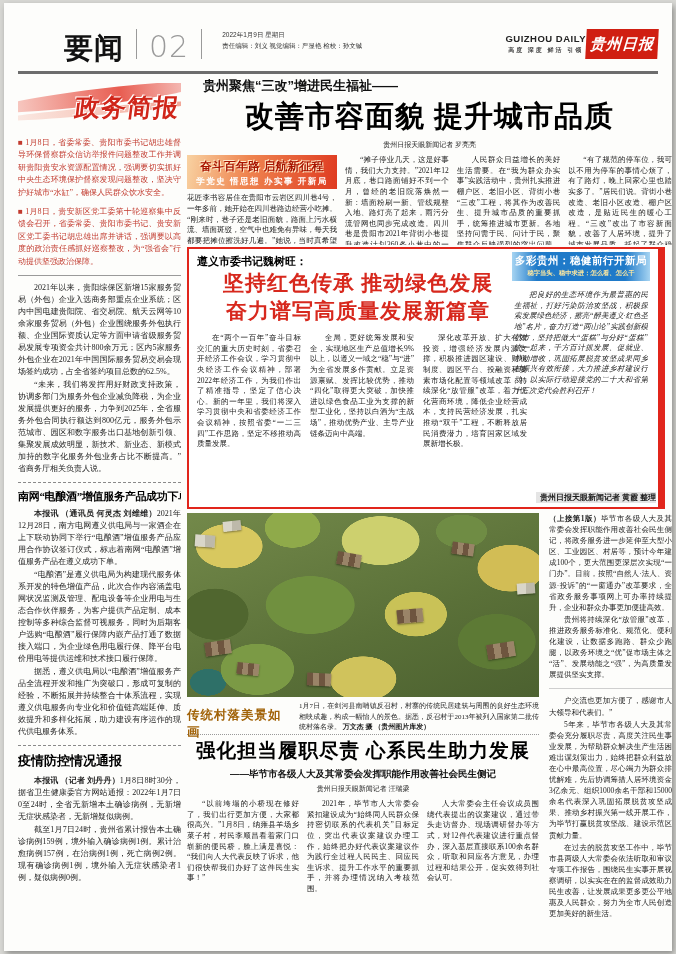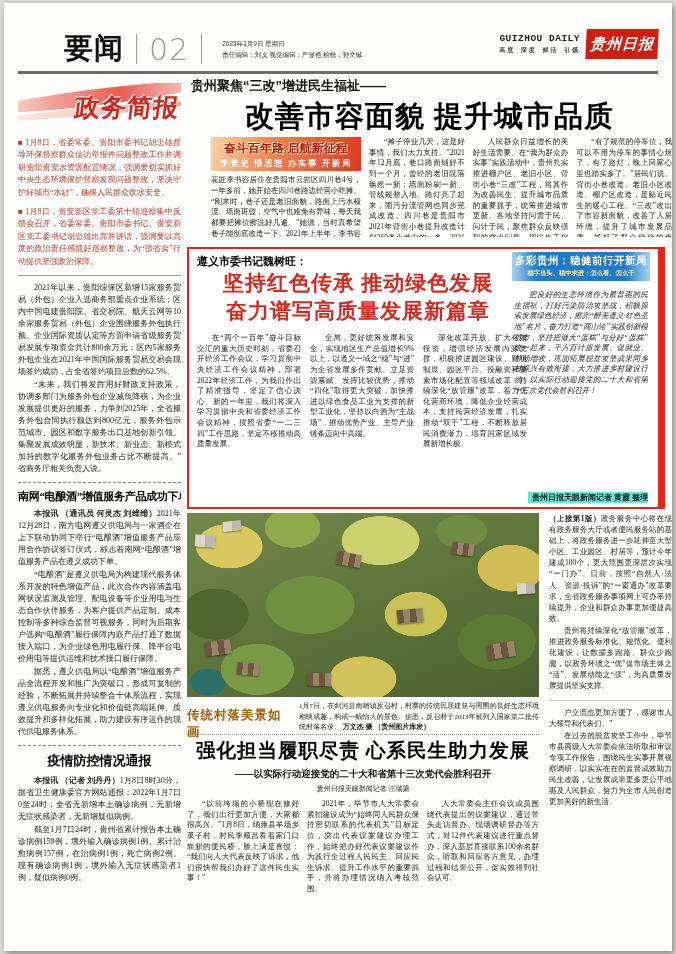--- a/index.html
+++ b/index.html
@@ -1,27 +1,27 @@
 <!DOCTYPE html>
 <html lang="zh"><head>
 <meta charset="utf-8">
 <style>
   html,body{margin:0;padding:0;}
   body{background:#d8d8d4;font-family:"Liberation Serif","DejaVu Serif",serif;}
   .page{position:relative;width:668px;height:948px;margin:3px auto;background:#fdfdfb;
         box-shadow:2px 3px 6px rgba(0,0,0,.35);overflow:hidden;color:#1a1a1a;}
   
   .masthead{position:absolute;left:14px;top:24px;width:640px;height:44px;}
-  .mh-left{position:absolute;left:46px;top:2px;display:flex;align-items:center;gap:6px;}
+  .mh-left{position:absolute;left:46px;top:2px;display:flex;gap:6px;}
   .mh-section{font-family:"Liberation Sans","DejaVu Sans",sans-serif;font-weight:900;font-size:29px;letter-spacing:1px;color:#111;}
   .mh-bar{width:1px;height:30px;background:#9a9a9a;margin:0 6px;}
   .mh-num{font-family:"DejaVu Sans",sans-serif;font-weight:200;font-size:30px;color:#9a9a9a;letter-spacing:1px;}
   .mh-meta{margin-left:8px;font-size:6.5px;color:#333;line-height:1.7;font-family:"Liberation Sans",sans-serif;}
   .mh-right{position:absolute;right:0;top:2px;display:flex;align-items:center;}
-  .mh-brandtxt{text-align:right;margin-right:6px;font-family:Liberation Mono, monospace;}
+  .mh-brandtxt{text-align:center;font-family:Liberation Sans, sans-serif;}
   .mh-en{font-weight:900;font-size:9.5px;color:#222;letter-spacing:.5px;}
   .mh-slogan{font-size:6px;font-weight:700;color:#444;letter-spacing:2px;margin-top:2px;}
   .mh-logo{width:72px;height:30px;background:#d01f12;color:#fff;display:flex;align-items:center;justify-content:center;
            font-size:15px;font-weight:900;font-style:italic;letter-spacing:1px;transform:skewX(-3deg);}
   .mh-rule{position:absolute;left:14px;top:68px;width:640px;height:2.5px;background:#6d6d6d;}
   
   .leftcol{position:absolute;left:14px;top:80px;width:163px;height:860px;overflow:hidden;}
   .banner{position:relative;height:48px;margin-bottom:6px;overflow:hidden;}
   .banner:before{content:"";position:absolute;left:-30px;top:6px;width:220px;height:16px;
       background:linear-gradient(90deg,rgba(238,90,60,.15),rgba(225,40,25,.75) 60%,rgba(225,40,25,.15));
@@ -32,51 +32,51 @@
       font-family:"Liberation Serif",serif;transform:skewX(-7deg);letter-spacing:1px;
       text-shadow:1px 1px 0 #fff,-1px -1px 0 #fff;z-index:2;}
   .briefs{color:#c23a2e;font-size:8px;line-height:1.55;text-align:justify;}
   .briefs p{margin:0 0 7px;}
   .hr1{border:none;border-top:1px solid #9a9a9a;margin:2px 0 6px;}
   .hrd{border:none;border-top:1px dashed #8a8a8a;margin:7px 0 6px;}
   .smallbody{font-size:8px;line-height:1.5;text-align:justify;color:#222;}
   .smallbody .para{margin:0 0 1px;text-indent:2em;}
   .jl{font-weight:900;}
   .subhead{font-size:11px;font-weight:900;text-align:center;white-space:nowrap;letter-spacing:-.3px;margin:2px 0 4px;color:#000;}
-  .subhead2{font-size:13px;font-weight:900;text-align:center;margin:3px 0 5px;color:#000;}
+  .subhead2{font-size:13px;font-weight:900;margin:3px 0 5px;color:#000;}
   .intro{font-weight:900;}
   
   .toparticle{position:absolute;left:183px;top:74px;width:485px;height:168px;overflow:hidden;}
-  .kicker{font-family:"Liberation Sans",sans-serif;font-weight:900;font-size:13px;color:#111;margin-left:4px;}
+  .kicker{font-family:"Liberation Sans",sans-serif;font-weight:900;font-size:13px;color:#111;margin-left:16px;}
   .bigheadline{font-family:"Liberation Sans","DejaVu Sans",sans-serif;font-weight:900;font-size:29px;
       text-align:center;letter-spacing:1px;color:#000;margin-top:2px;}
   .byline{text-align:center;font-size:7px;color:#222;margin:3px 0 5px;}
   .cols{display:flex;gap:8px;height:100px;overflow:hidden;}
   .col{flex:1;font-size:7.5px;line-height:1.42;text-align:justify;overflow:hidden;text-indent:2em;}
-  .colwide{flex:0 0 150px;margin-left:24px;}
+  .colwide{flex:0 0 150px;}
   .badge{text-indent:0;margin-bottom:4px;padding:3px 2px 2px;text-align:center;
       background:linear-gradient(100deg,#f8d2a2 0%,#ef8550 40%,#df3a20 100%);}
   .badge-l1{font-family:"Liberation Sans",sans-serif;font-weight:900;font-size:11.5px;color:#a81400;
       text-shadow:1px 1px 0 #ffe9c8,-1px -1px 0 #ffe9c8;letter-spacing:.5px;}
   .badge-l2{font-family:"Liberation Sans",sans-serif;font-weight:700;font-size:8.5px;color:#fff;letter-spacing:1.5px;margin-top:1px;}
   
   .redbox{position:absolute;left:183px;top:244px;width:469px;height:258px;border:2px solid #e1251b;
       border-right:7px solid #e1251b;background:#fff;}
   .leadin{position:absolute;left:8px;top:5px;font-family:"Liberation Sans",sans-serif;font-weight:900;font-size:11px;color:#000;}
   .tag{position:absolute;right:8px;top:3px;width:134px;text-align:center;padding:2px 2px 3px;
       background:linear-gradient(90deg,#a6d4f2 0%,#1f7ac9 18%,#1f7ac9 82%,#a6d4f2 100%);}
   .tag-l1{font-family:"Liberation Sans",sans-serif;font-weight:900;font-size:10.5px;color:#fff;letter-spacing:.5px;}
   .tag-l2{font-size:6.3px;color:#ffe9a0;font-weight:700;margin-top:1px;font-family:"Liberation Sans",sans-serif;}
   .boxheadline{position:absolute;left:4px;top:20px;width:330px;text-align:center;color:#d7281d;
       font-weight:900;font-size:21px;line-height:1.35;letter-spacing:1px;}
   .boxcols{position:absolute;left:8px;top:84px;width:330px;height:164px;display:flex;gap:9px;overflow:hidden;}
   .boxcol{flex:1;font-size:7.5px;line-height:1.42;text-align:justify;text-indent:2em;overflow:hidden;}
   .boxcol4{position:absolute;right:10px;top:41px;width:134px;height:192px;font-size:7.5px;line-height:1.42;
       text-align:justify;text-indent:2em;overflow:hidden;font-style:italic;}
-  .boxsign{position:absolute;right:10px;bottom:4px;font-size:8px;font-weight:900;background:#5eead4;padding-left:4px;}
+  .boxsign{position:absolute;right:2px;bottom:4px;font-size:8px;font-weight:900;background:#e5e5e5;padding-left:4px;}
   
   .photo{position:absolute;left:183px;top:510px;width:352px;height:184px;overflow:hidden;background:
       radial-gradient(60px 40px at 12% 18%,#d8c85f 0 55%,transparent 56%),
       radial-gradient(50px 36px at 30% 8%,#8faa4a 0 55%,transparent 56%),
       radial-gradient(70px 44px at 55% 15%,#cdd06e 0 55%,transparent 56%),
       radial-gradient(46px 30px at 78% 10%,#6f8c44 0 55%,transparent 56%),
       radial-gradient(60px 42px at 92% 30%,#d2bd55 0 55%,transparent 56%),
       radial-gradient(60px 46px at 8% 55%,#50662f 0 55%,transparent 56%),
       radial-gradient(80px 52px at 35% 50%,#70903f 0 55%,transparent 56%),
       radial-gradient(56px 40px at 65% 55%,#c9c257 0 55%,transparent 56%),
@@ -167,20 +167,21 @@
       </p>
       <div>
           <p class="para">截至1月7日24时，贵州省累计报告本土确诊病例159例，境外输入确诊病例1例。累计治愈病例157例，在治病例1例，死亡病例2例。现有确诊病例1例，境外输入无症状感染者1例，疑似病例0例。</p>
         </div>
     </div>
   </div>
 
   <div class="toparticle">
     <div class="kicker">贵州聚焦“三改”增进民生福祉——</div>
     <div class="bigheadline">改善市容面貌 提升城市品质</div>
+    <div class="byline">贵州日报天眼新闻记者 罗亮亮</div>
     <div class="cols">
       <div class="col colwide">
         <div class="badge">
           <div class="badge-l1">奋斗百年路 启航新征程</div>
           <div class="badge-l2">学党史 悟思想 办实事 开新局</div>
         </div>
         <span>花匠李书容居住在贵阳市云岩区四川巷4号，一年多前，她开始在四川巷路边经营小吃摊。“刚来时，巷子还是老旧面貌，路面上污水横流、墙面斑驳，空气中也难免有异味，每天我都要把摊位擦洗好几遍。”她说，当时真希望巷子能彻底改造一下。2021年上半年，李书容的心愿有了“回响”：“社区经常走访我们，政府要改造这条巷子，把这条路重新翻修，需要我们收起摊子停业几天。”</span>
       </div>
       <div class="col">“摊子停业几天，这是好事情，我们大力支持。”2021年12月底，巷口路面铺好不到一个月，曾经的老旧院落焕然一新：墙面粉刷一新、管线规整入地、路灯亮了起来，雨污分流管网也同步完成改造。四川巷是贵阳市2021年背街小巷提升改造计划360条小巷中的一条，2021年8月全面改造完成：排水管道改造100米，白墙整修70平方米……一项一项改出来的都是群众身边的“幸福清单”。</div>
       <div class="col">人民群众日益增长的美好生活需要。在“我为群众办实事”实践活动中，贵州扎实推进棚户区、老旧小区、背街小巷“三改”工程，将其作为改善民生、提升城市品质的重要抓手，统筹推进城市更新。各地坚持问需于民、问计于民，聚焦群众反映强烈的突出问题，把民生工程办成民心工程，一批批群众“急难愁盼”问题得到有效解决，城市面貌和人居环境持续改善。</div>
@@ -223,37 +224,38 @@
   <div class="caption">
     <div class="cap-title">传统村落美景如画</div>
     <div class="cap-text">
       <span>1月7日，在剑河县南哨镇反召村，村寨的传统民居建筑与周围的良好生态环境相映成趣，构成一幅怡人的景色。据悉，反召村于2013年被列入国家第二批传统村落名录。</span>
       <span class="cap-credit">万文杰 摄 （贵州图片库发）</span>
     </div>
   </div>
 
   <div class="bottomarticle">
     <div class="b-headline">强化担当履职尽责  心系民生助力发展</div>
-    <div class="b-sub">——以实际行动迎接党的二十大和省第十三次党代会胜利召开</div>
+    <div class="b-sub">——毕节市各级人大及其常委会发挥职能作用改善社会民生侧记</div>
     <div class="b-byline">贵州日报天眼新闻记者 汪瑞梁</div>
     <div class="bcols">
       <div class="bcol">“以前垮塌的小桥现在修好了，我们出行更加方便，大家都很高兴。”1月8日，纳雍县羊场乡菜子村，村民李顺昌看着家门口崭新的便民桥，脸上满是喜悦：“我们向人大代表反映了诉求，他们很快帮我们办好了这件民生实事！”</div>
       <div class="bcol">2021年，毕节市人大常委会紧扣建设成为“始终同人民群众保持密切联系的代表机关”目标定位，突出代表议案建议办理工作，始终把办好代表议案建议作为践行全过程人民民主、回应民生诉求、提升工作水平的重要抓手，并将办理情况纳入考核范围。</div>
       <div class="bcol">人大常委会主任会议成员围绕代表提出的议案建议，通过带头走访督办、现场调研督办等方式，对12件代表建议进行重点督办，深入基层直接联系100余名群众，听取和回应各方意见，办理过程和结果公开，促实效得到社会认可。</div>
     </div>
   </div>
 
   <div class="sidebar">
     <div class="sb-jump">
       <p class="para" style="text-indent:0">
-        <span class="jl">（上接第1版）</span><span>政务服务中心将在现有政务服务大厅或者便民服务站的基础上，将政务服务进一步延伸至大型小区、工业园区、村居等，预计今年建成100个，更大范围更深层次实现“一门办”。目前，按照“自然人·法人、资源·投诉”的“一窗通办”改革要求，全省政务服务事项网上可办率持续提升，企业和群众办事更加便捷高效。</span>
+        <span class="jl">（上接第1版）</span><span>毕节市各级人大及其常委会发挥职能作用改善社会民生侧记，将政务服务进一步延伸至大型小区、工业园区、村居等，预计今年建成100个，更大范围更深层次实现“一门办”。目前，按照“自然人·法人、资源·投诉”的“一窗通办”改革要求，全省政务服务事项网上可办率持续提升，企业和群众办事更加便捷高效。</span>
       </p>
       <div>
           <p class="para">贵州将持续深化“放管服”改革，推进政务服务标准化、规范化、便利化建设，让数据多跑路、群众少跑腿，以政务环境之“优”促市场主体之“活”、发展动能之“强”，为高质量发展提供坚实支撑。</p>
         </div>
     </div>
     <div class="sb-cont">
         <p class="para">户交流也更加方便了，感谢市人大领导和代表们。”</p>
+        <p class="para">5年来，毕节市各级人大及其常委会充分履职尽责，高度关注民生事业发展，为帮助群众解决生产生活困难出谋划策出力，始终把群众利益放在心中最高位置，尽心竭力为群众排忧解难，先后协调筹措人居环境资金3亿余元、组织1000余名干部和15000余名代表深入巩固拓展脱贫攻坚成果、推动乡村振兴第一线开展工作，为毕节打赢脱贫攻坚战、建设示范区贡献力量。</p>
         <p class="para">在过去的脱贫攻坚工作中，毕节市县两级人大常委会依法听取和审议专项工作报告，围绕民生实事开展视察调研，以实实在在的监督成效助力民生改善，让发展成果更多更公平地惠及人民群众，努力为全市人民创造更加美好的新生活。</p>
       </div>
   </div>
 
 </div>
 
 </body></html>

